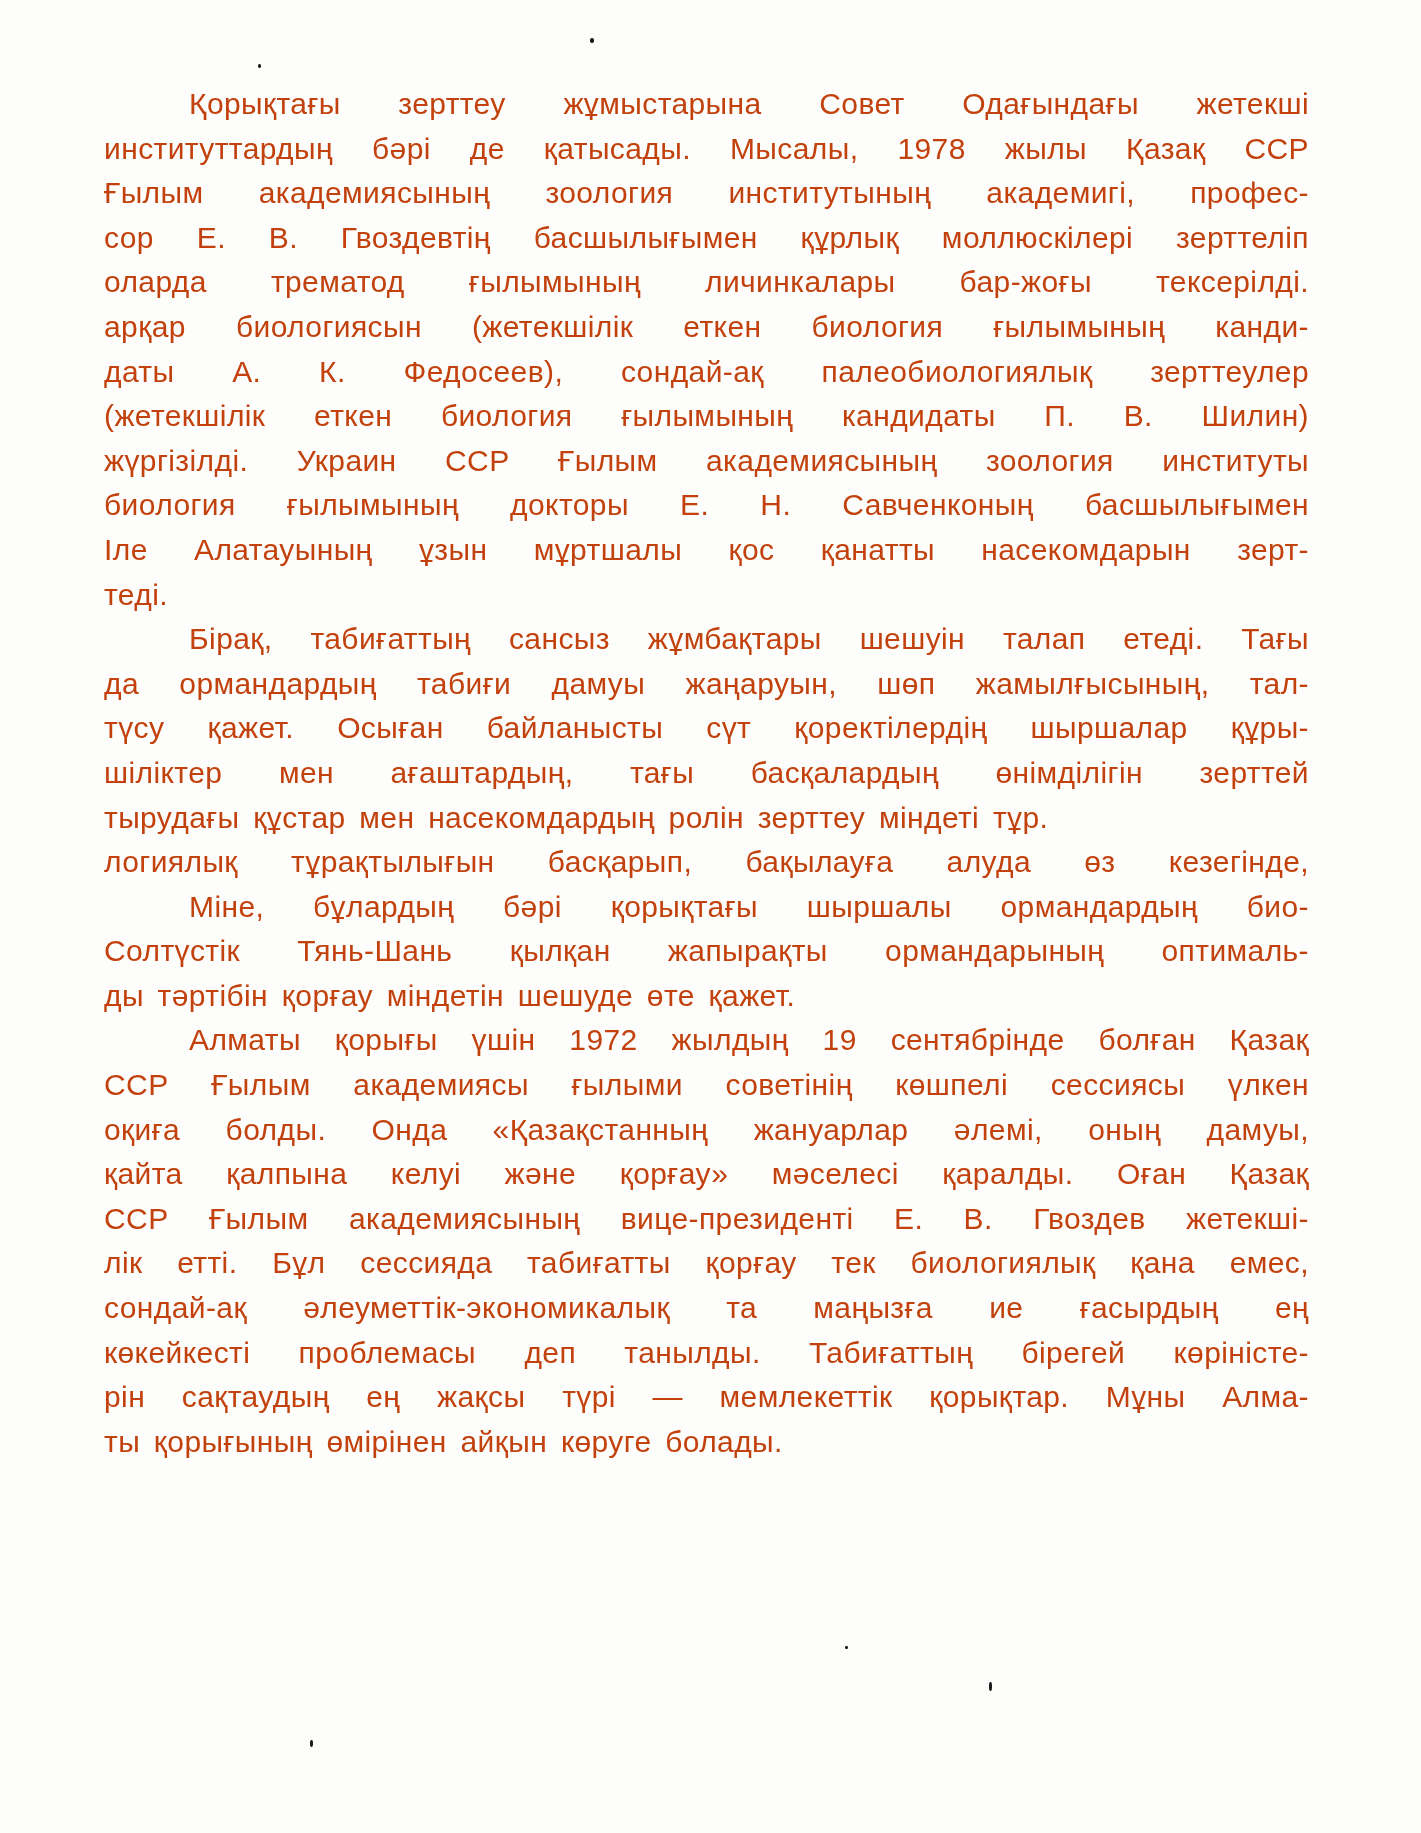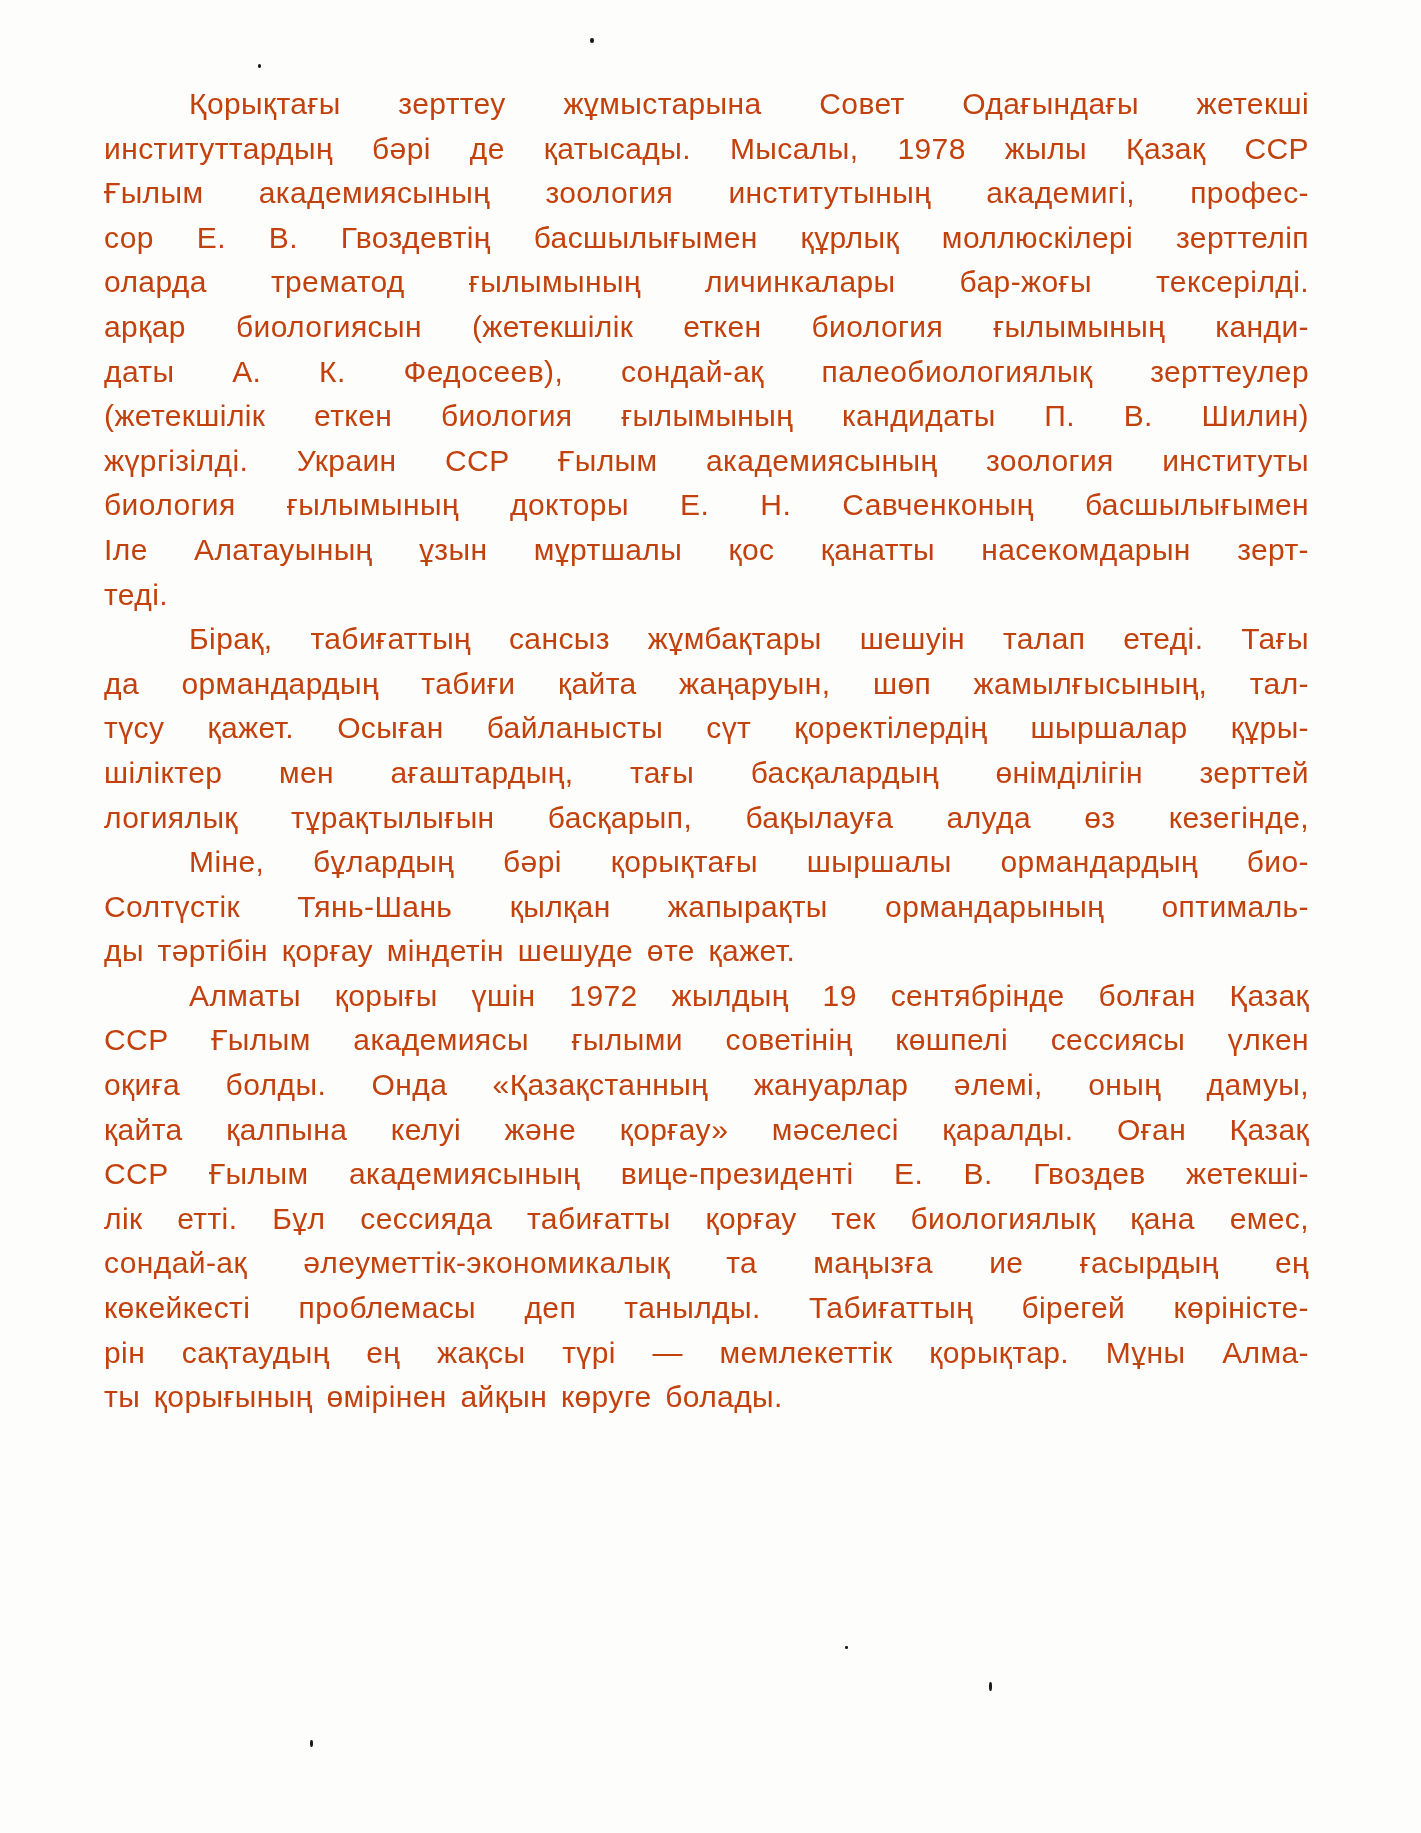--- a/index.html
+++ b/index.html
@@ -67,23 +67,24 @@
         <div class="line">арқар биологиясын (жетекшілік еткен биология ғылымының канди-</div>
         <div class="line">даты А. К. Федосеев), сондай-ақ палеобиологиялық зерттеулер</div>
         <div class="line">(жетекшілік еткен биология ғылымының кандидаты П. В. Шилин)</div>
         <div class="line">жүргізілді. Украин ССР Ғылым академиясының зоология институты</div>
         <div class="line">биология ғылымының докторы Е. Н. Савченконың басшылығымен</div>
         <div class="line">Іле Алатауының ұзын мұртшалы қос қанатты насекомдарын зерт-</div>
         <div class="line last">теді.</div>
       </div>
       <div class="para">
         <div class="line indent">Бірақ, табиғаттың сансыз жұмбақтары шешуін талап етеді. Тағы</div>
-        <div class="line">да ормандардың табиғи қайта жаңаруын, шөп жамылғысының, тал-</div>
+        <div class="line">да ормандардың табиғи дамуы жаңаруын, шөп жамылғысының, тал-</div>
         <div class="line">түсу қажет. Осыған байланысты сүт қоректілердің шыршалар құры-</div>
         <div class="line">шіліктер мен ағаштардың, тағы басқалардың өнімділігін зерттей</div>
+        <div class="line last">тырудағы құстар мен насекомдардың ролін зерттеу міндеті тұр.</div>
       </div>
       <div class="para">
         <div class="line">логиялық тұрақтылығын басқарып, бақылауға алуда өз кезегінде,</div>
         <div class="line indent">Міне, бұлардың бәрі қорықтағы шыршалы ормандардың био-</div>
         <div class="line">Солтүстік Тянь-Шань қылқан жапырақты ормандарының оптималь-</div>
         <div class="line last">ды тәртібін қорғау міндетін шешуде өте қажет.</div>
       </div>
       <div class="para">
         <div class="line indent">Алматы қорығы үшін 1972 жылдың 19 сентябрінде болған Қазақ</div>
         <div class="line">ССР Ғылым академиясы ғылыми советінің көшпелі сессиясы үлкен</div>

